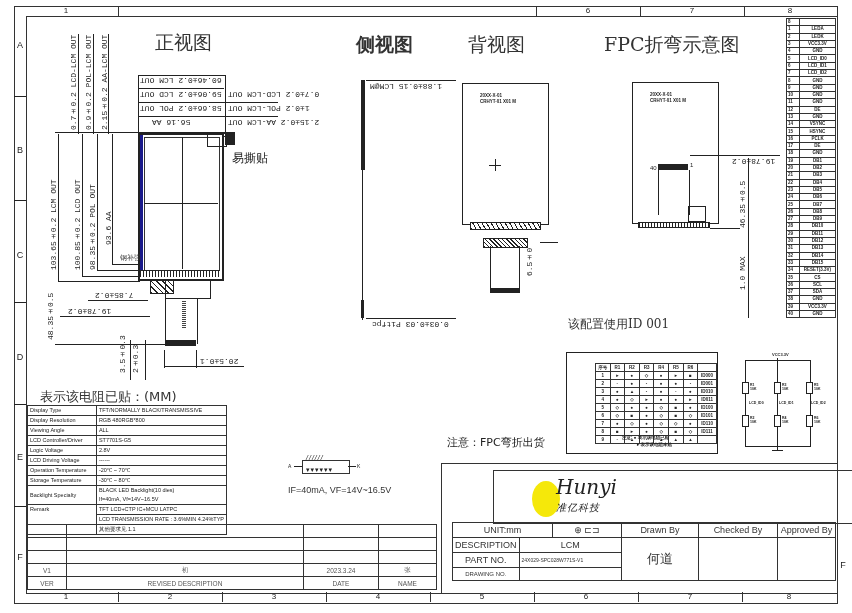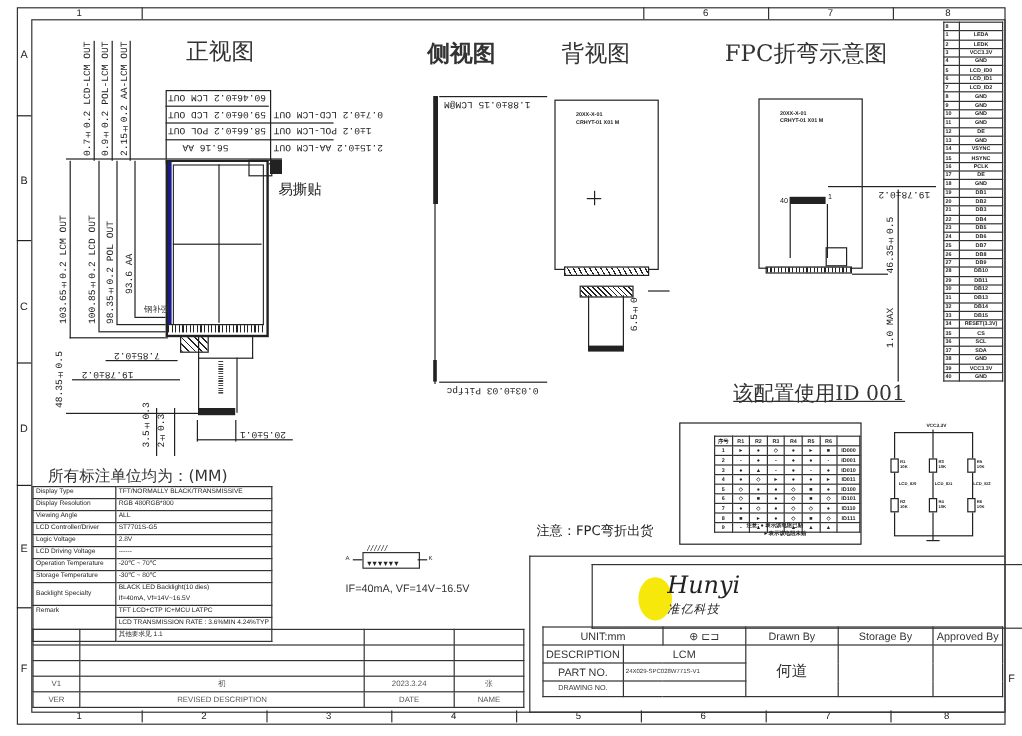--- a/index.html
+++ b/index.html
@@ -176,21 +176,21 @@
   <div class="abs" style="left:638px;top:222px;width:70px;height:4px;border:1px solid #222;background:repeating-linear-gradient(90deg,#222 0 1px,#fff 1px 3px);"></div>
   <div class="abs" style="left:688px;top:206px;width:16px;height:14px;border:1px solid #222;"></div>
   <div class="abs ln" style="left:690px;top:155px;width:90px;height:1px;"></div>
   <div class="abs ln" style="left:710px;top:228px;width:30px;height:1px;"></div>
   <div class="abs ln" style="left:748px;top:158px;width:1px;height:160px;"></div>
   <div class="abs dim-flip" style="left:732px;top:157px;">19.78±0.2</div>
   <div class="abs dim-v" style="left:738px;top:178px;height:50px;">46.35±0.5</div>
   <div class="abs dim-v" style="left:738px;top:240px;height:50px;">1.0 MAX</div>
 </div>
 
-<div class="abs title-cn" style="left:611px;top:316px;font-size:17px;text-decoration:underline;">该配置使用ID  001</div>
+<div class="abs title-cn" style="left:568px;top:316px;font-size:12px;">该配置使用ID  001</div>
 
 <div class="abs" style="left:566px;top:352px;width:150px;height:100px;border:1px solid #222;">
   <table class="abs cfg-table" style="left:28px;top:10px;">
     <tbody>
         <tr>
       <td>序号</td>
       <td>R1</td>
       <td>R2</td>
       <td>R3</td>
       <td>R4</td>
@@ -480,21 +480,21 @@
         <td>39</td>
         <td style="text-align:center;">VCC3.3V</td>
       </tr>
       <tr>
         <td>40</td>
         <td style="text-align:center;">GND</td>
       </tr>
     </tbody>
 </table>
 
-<div class="abs" style="left:40px;top:388px;font-size:13px;font-family:'DejaVu Sans',sans-serif;color:#333;">所有标注单位均为：(MM)</div>
+<div class="abs" style="left:40px;top:388px;font-size:13px;font-family:'DejaVu Sans',sans-serif;color:#333;">表示该电阻已贴：(MM)</div>
 
 <table class="abs spec-table">
   <tbody>
       <tr>
         <td style="width:70px;">Display Type</td>
         <td>TFT/NORMALLY BLACK/TRANSMISSIVE</td>
       </tr>
   <tr>
         <td>Display Resolution</td>
         <td>RGB 480RGB*800</td>
@@ -596,21 +596,21 @@
   <div class="abs" style="left:62px;top:4px;font-family:'DejaVu Serif',serif;font-style:italic;font-size:20px;color:#222;">Hunyi</div>
   <div class="abs" style="left:62px;top:30px;font-family:'DejaVu Serif',serif;font-style:italic;font-size:10px;color:#222;letter-spacing:1px;">准亿科技</div>
 </div>
 
 <table class="abs tb" style="left:452px;top:522px;width:384px;">
   <tbody>
       <tr>
     <td colspan="2" style="width:94px;height:14px;">UNIT:mm</td>
     <td style="width:64px;">⊕ ⊏⊐</td>
     <td style="width:72px;">Drawn By</td>
-    <td style="width:74px;">Storage By</td>
+    <td style="width:74px;">Checked By</td>
     <td>Approved By</td>
   </tr>
   <tr>
     <td style="height:14px;width:56px;">DESCRIPTION</td>
     <td colspan="2">LCM</td>
     <td rowspan="3" style="font-family:Liberation Mono, monospace;font-size:13px;">何道</td>
     <td rowspan="3"></td>
     <td rowspan="3"></td>
   </tr>
   <tr>

